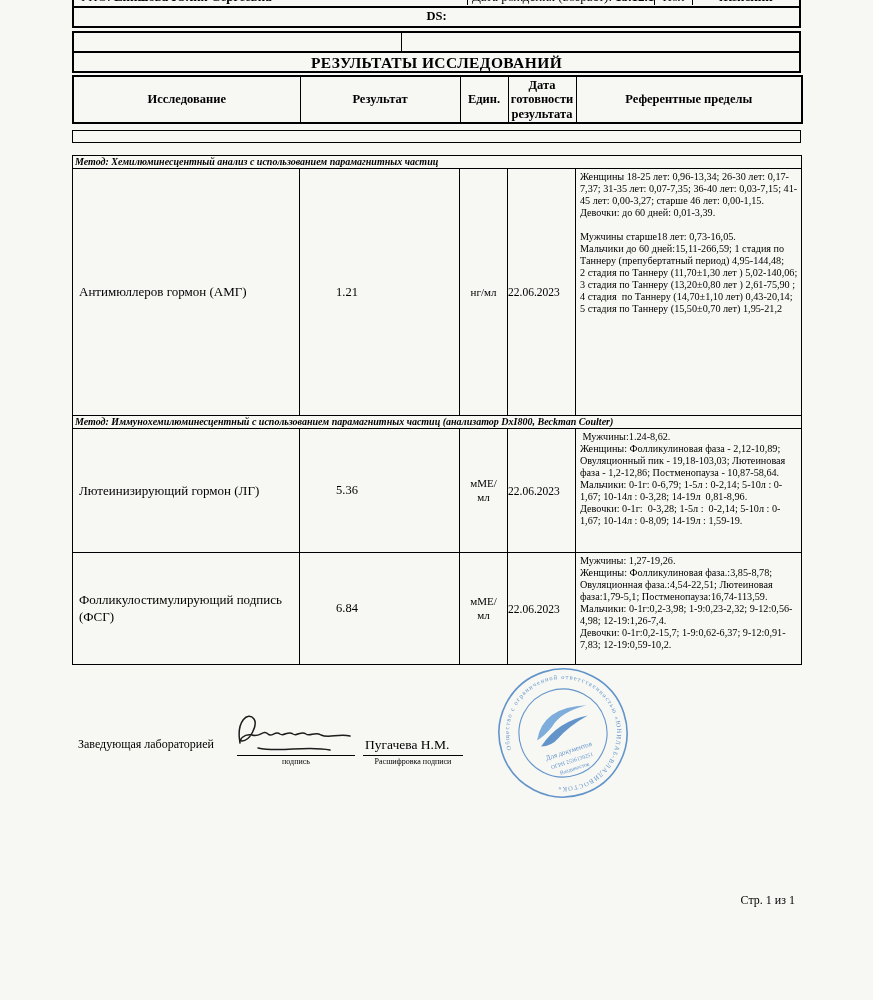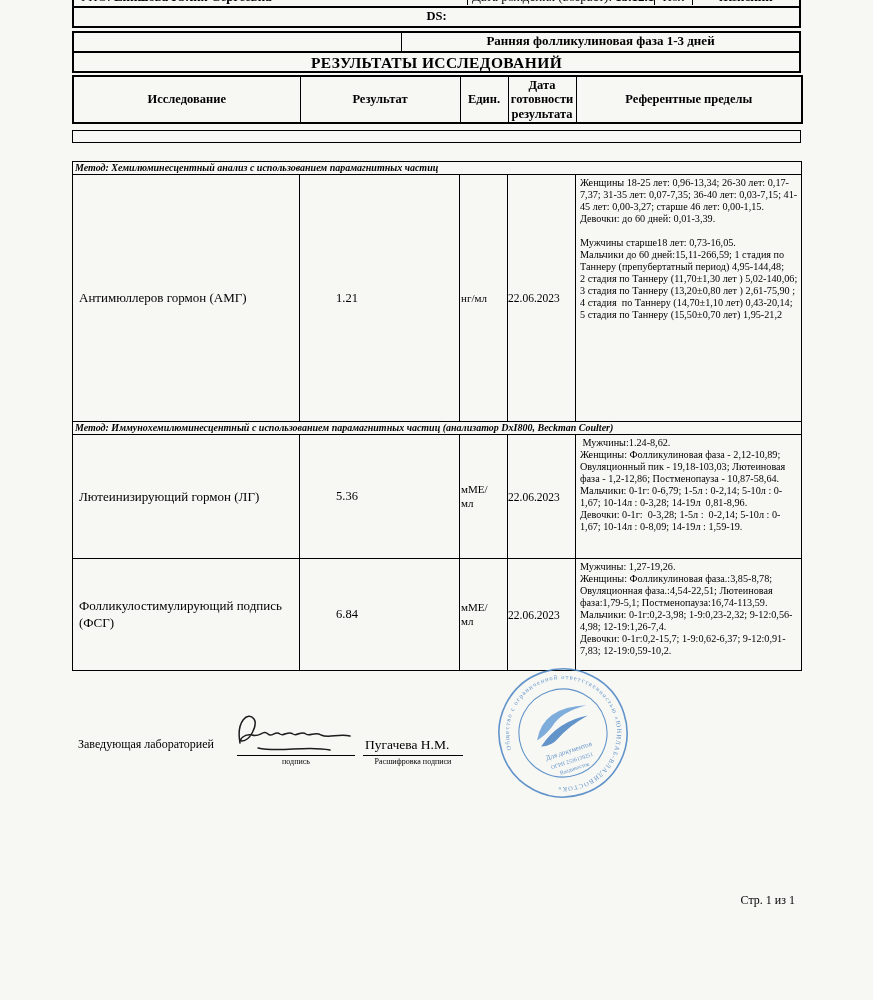--- a/index.html
+++ b/index.html
@@ -35,26 +35,26 @@
     font-weight:bold; font-size:15.5px; line-height:19px; letter-spacing:0.4px; }
 
   table.grid { width:729px; border-collapse:collapse; table-layout:fixed; }
   table.grid td, table.grid th { border:1px solid #000; }
   table.hdr { margin-top:2px; border:2px solid #000; }
   table.hdr th { height:45px; font-size:12.5px; font-weight:bold;
     text-align:center; vertical-align:middle; padding:1px 2px; line-height:1.15; }
 
   .emptyrow { margin-top:6px; height:13px; border:1.5px solid #000; }
 
-  table.bodytab { margin-top:18px; border:1.5px solid #000;font-family:Liberation Serif, serif; }
+  table.bodytab { margin-top:12px; border:1.5px solid #000;font-family:Liberation Serif, serif; }
   tr.methodrow td { font-size:10px; font-weight:bold; font-style:italic;
     padding:0 2px; height:13px; line-height:12px; }
   td.name   { font-size:13px; padding:2px 4px 2px 6px; vertical-align:middle; line-height:1.25; }
   td.result { font-size:12.5px; padding-left:36px; vertical-align:middle; }
-  td.unit   { font-size:11px; padding:1px 1px; vertical-align:middle; white-space:pre-line; line-height:1.2; }
+  td.unit   { font-size:11px; padding:1px 1px; vertical-align:middle; white-space:pre-line; line-height:1.2;text-align:center; }
   td.date   { font-size:11.5px; text-align:left; vertical-align:middle; padding:0; }
   td.ref    { font-size:10.2px; line-height:12px; padding:2px 3px 2px 4px;
     vertical-align:top; white-space:pre-wrap; }
   tr.r-amg { height:247px; }
   tr.r-lg  { height:124px; }
   tr.r-fsg { height:112px; }
 
   
   .sig-role { position:absolute; left:78px;  top:737px; font-size:12px; }
   .sig-svg  { position:absolute; left:230px; top:707px; }
@@ -79,21 +79,20 @@
       <div class="c c-birth"><span>Дата рождения (возраст):</span> <b>13.12.1988</b></div>
       <div class="c c-pol">Пол</div>
       <div class="c c-sex">Женский</div>
     </div>
   </div>
 
   <div class="dsrow"><span>DS:</span></div>
 
   <div class="phaserow">
     <div class="pl"></div>
-    <div class="pr">Ранняя фолликулиновая фаза 1-3 дней</div>
   </div>
 
   <div class="titlerow">РЕЗУЛЬТАТЫ ИССЛЕДОВАНИЙ</div>
 
   <table class="grid hdr">
     <colgroup>
         <col style="width:227px">
         <col style="width:160px">
         <col style="width:48px">
         <col style="width:68px">

